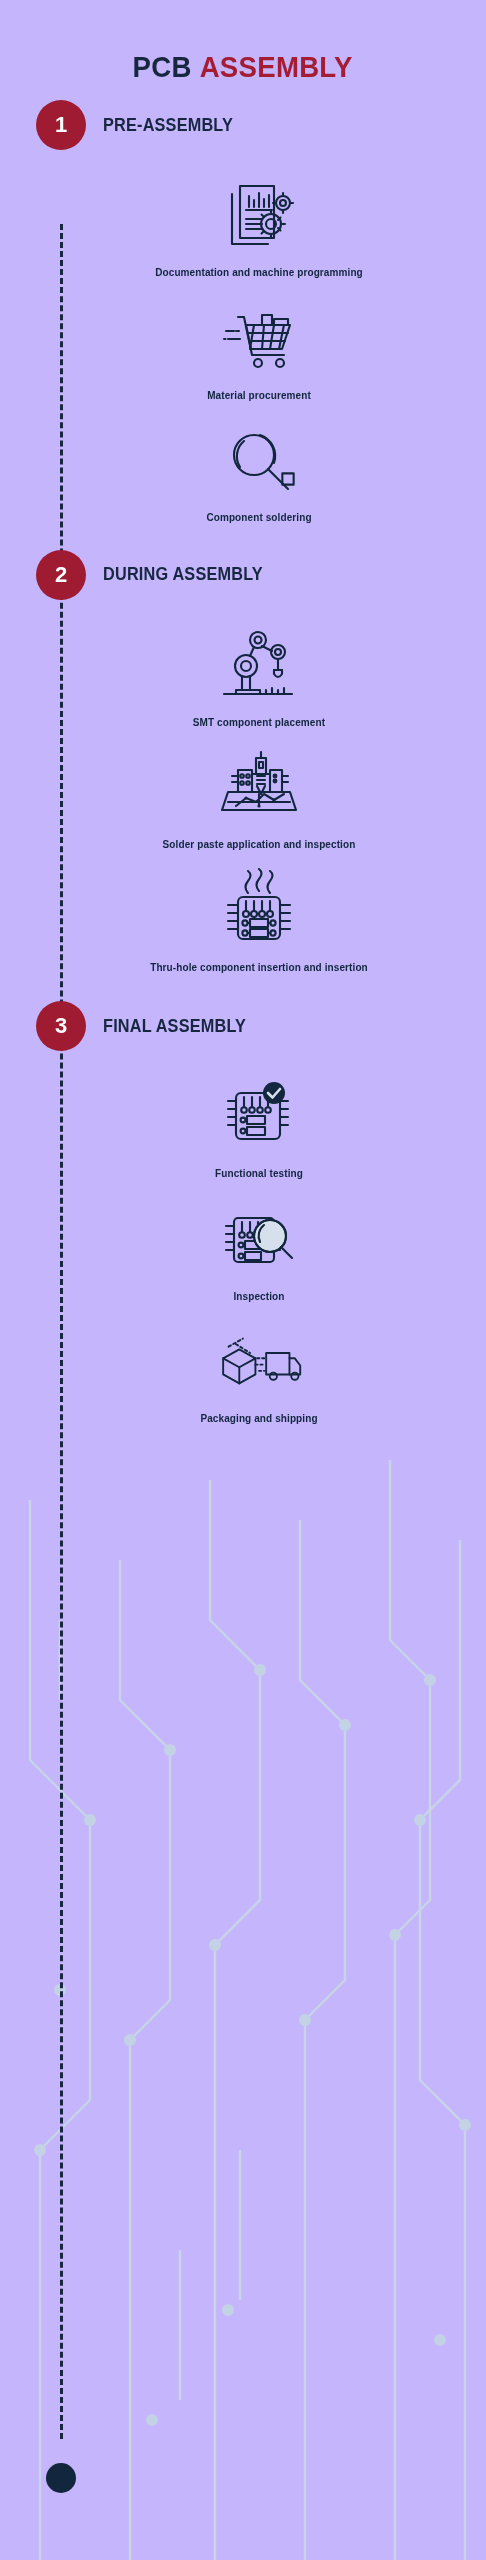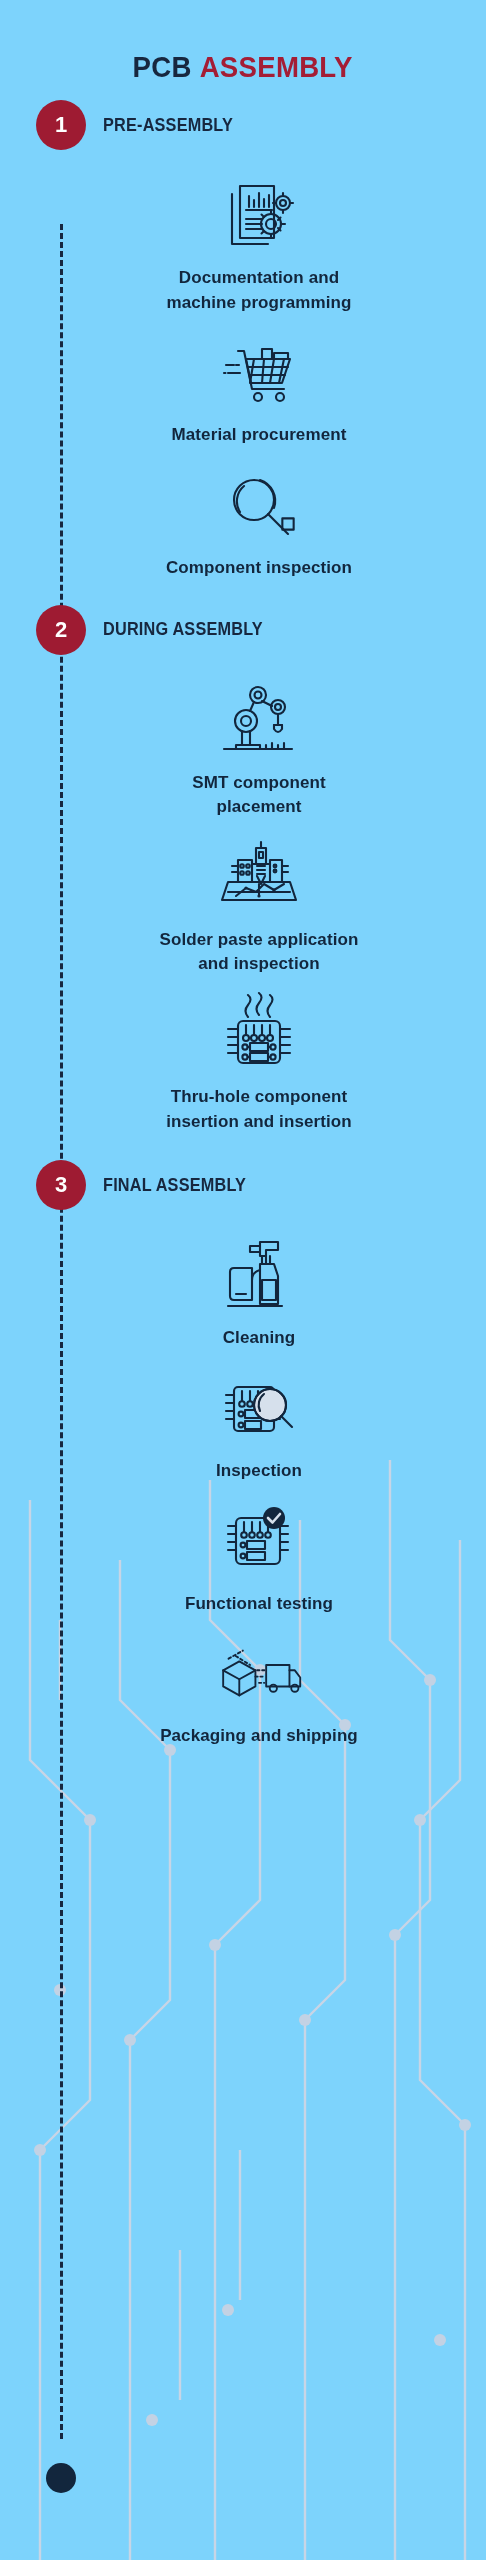--- a/index.html
+++ b/index.html
@@ -7,21 +7,21 @@
     width: 486px;
     height: 2560px;
     background: #d6e0ec;
     font-family: "Liberation Sans", sans-serif;
     overflow: hidden;
   }
   #infographic {
     position: relative;
     width: 486px;
     height: 2560px;
-    background: #7dd3fc;
+    background: #c4b5fd;
     overflow: hidden;
   }
   #circuit-bg {
     position: absolute;
     inset: 0;
     width: 486px;
     height: 2560px;
     pointer-events: none;
     z-index: 0;
   }
@@ -122,21 +122,21 @@
     align-items: center;
     justify-content: center;
     margin-left: 32px;
   }
   .step-icon svg { display: block; }
   .step-label {
     margin-top: 8px;
     margin-left: 32px;
     width: 220px;
     text-align: center;
-    font-size: 17px;
+    font-size: 10px;
     font-weight: bold;
     line-height: 1.45;
     color: #12263d;
     letter-spacing: 0.1px;
   }
   .ico { fill: none; stroke: #12263d; stroke-width: 2.1; stroke-linecap: round; stroke-linejoin: round; }
   .ico-f { fill: #12263d; stroke: none; }
 </style>
 </head>
 <body>
@@ -236,21 +236,21 @@
           <svg width="82" height="82" viewBox="0 0 82 82">
             <g class="ico">
               <circle cx="36" cy="36" r="20"></circle>
               <path d="M50 50 L70 70"></path>
               <path d="M62 60 L70 52 L78 60 L70 68 Z" transform="rotate(45 70 60)"></path>
               <path d="M22 48 A20 20 0 0 1 26 22"></path>
               <path d="M42 16 A22 22 0 0 1 56 44"></path>
             </g>
           </svg>
         </div>
-        <div class="step-label">Component inspection</div>
+        <div class="step-label">Component soldering</div>
       </div>
     </div>
 
     <div class="stage" style="margin-top:16px;">
       <div class="stage-header">
         <div class="badge">2</div>
         <div class="stage-title">DURING ASSEMBLY</div>
       </div>
 
       <div class="step">
@@ -337,37 +337,43 @@
         <div class="step-label">Thru-hole component insertion and insertion</div>
       </div>
     </div>
 
     <div class="stage" style="margin-top:18px;">
       <div class="stage-header">
         <div class="badge">3</div>
         <div class="stage-title">FINAL ASSEMBLY</div>
       </div>
 
+
       <div class="step">
         <div class="step-icon">
           <svg width="86" height="86" viewBox="0 0 86 86">
             <g class="ico">
-              <path d="M44 10 L62 10 L62 18 L50 18 L50 24 L44 24 Z"></path>
-              <path d="M44 14 L34 14 L34 20 L44 20"></path>
-              <path d="M46 24 L46 32 M50 24 L50 32 M54 24 L54 32"></path>
-              <path d="M44 32 L58 32 L62 44 L62 72 L44 72 Z"></path>
-              <path d="M46 48 L60 48 L60 68 L46 68 Z"></path>
-              <path d="M44 38 Q36 40 36 48"></path>
-              <path d="M18 36 L36 36 L36 68 L18 68 Q14 68 14 64 L14 40 Q14 36 18 36 Z"></path>
-              <path d="M20 62 L30 62"></path>
-              <path d="M12 74 L66 74"></path>
-            </g>
-          </svg>
-        </div>
-        <div class="step-label">Cleaning</div>
+              <rect x="20" y="20" width="44" height="46" rx="5"></rect>
+              <path d="M28 24 L28 34 M36 24 L36 34 M44 24 L44 34 M52 24 L52 34"></path>
+              <circle cx="28" cy="37" r="2.8"></circle>
+              <circle cx="36" cy="37" r="2.8"></circle>
+              <circle cx="44" cy="37" r="2.8"></circle>
+              <circle cx="52" cy="37" r="2.8"></circle>
+              <circle cx="27" cy="47" r="2.4"></circle>
+              <rect x="31" y="43" width="18" height="8"></rect>
+              <circle cx="27" cy="58" r="2.4"></circle>
+              <rect x="31" y="54" width="18" height="8"></rect>
+              <path d="M12 28 L20 28 M12 36 L20 36 M12 44 L20 44 M12 52 L20 52
+                       M64 28 L72 28 M64 36 L72 36 M64 44 L72 44 M64 52 L72 52"></path>
+            </g>
+            <circle cx="58" cy="20" r="11" fill="#12263d"></circle>
+            <path d="M52 20 L56.5 24.5 L64 16" fill="none" stroke="#d6e0ec" stroke-width="2.6" stroke-linecap="round" stroke-linejoin="round"></path>
+          </svg>
+        </div>
+        <div class="step-label">Functional testing</div>
       </div>
 
       <div class="step">
         <div class="step-icon">
           <svg width="86" height="86" viewBox="0 0 86 86">
             <g class="ico">
               <rect x="18" y="22" width="40" height="44" rx="4"></rect>
               <path d="M26 26 L26 36 M34 26 L34 36 M42 26 L42 36"></path>
               <circle cx="26" cy="39" r="2.8"></circle>
               <circle cx="34" cy="39" r="2.8"></circle>
@@ -383,44 +389,20 @@
               <path d="M65 51 L76 62"></path>
               <path d="M44 46 A14 14 0 0 1 48 29"></path>
             </g>
           </svg>
         </div>
         <div class="step-label">Inspection</div>
       </div>
 
       <div class="step">
         <div class="step-icon">
-          <svg width="86" height="86" viewBox="0 0 86 86">
-            <g class="ico">
-              <rect x="20" y="20" width="44" height="46" rx="5"></rect>
-              <path d="M28 24 L28 34 M36 24 L36 34 M44 24 L44 34 M52 24 L52 34"></path>
-              <circle cx="28" cy="37" r="2.8"></circle>
-              <circle cx="36" cy="37" r="2.8"></circle>
-              <circle cx="44" cy="37" r="2.8"></circle>
-              <circle cx="52" cy="37" r="2.8"></circle>
-              <circle cx="27" cy="47" r="2.4"></circle>
-              <rect x="31" y="43" width="18" height="8"></rect>
-              <circle cx="27" cy="58" r="2.4"></circle>
-              <rect x="31" y="54" width="18" height="8"></rect>
-              <path d="M12 28 L20 28 M12 36 L20 36 M12 44 L20 44 M12 52 L20 52
-                       M64 28 L72 28 M64 36 L72 36 M64 44 L72 44 M64 52 L72 52"></path>
-            </g>
-            <circle cx="58" cy="20" r="11" fill="#12263d"></circle>
-            <path d="M52 20 L56.5 24.5 L64 16" fill="none" stroke="#d6e0ec" stroke-width="2.6" stroke-linecap="round" stroke-linejoin="round"></path>
-          </svg>
-        </div>
-        <div class="step-label">Functional testing</div>
-      </div>
-
-      <div class="step">
-        <div class="step-icon">
           <svg width="96" height="86" viewBox="0 0 96 86">
             <g class="ico">
               <path d="M8 40 L26 30 L44 40 L26 50 Z"></path>
               <path d="M8 40 L8 58 L26 68 L26 50"></path>
               <path d="M44 40 L44 58 L26 68"></path>
               <path d="M14 27 L30 18 M22 24 L38 34" stroke-dasharray="3 3"></path>
               <path d="M56 34 L82 34 L82 58 L56 58 Z"></path>
               <path d="M82 40 L88 40 L94 48 L94 58 L82 58"></path>
               <circle cx="64" cy="60" r="4"></circle>
               <circle cx="88" cy="60" r="4"></circle>

